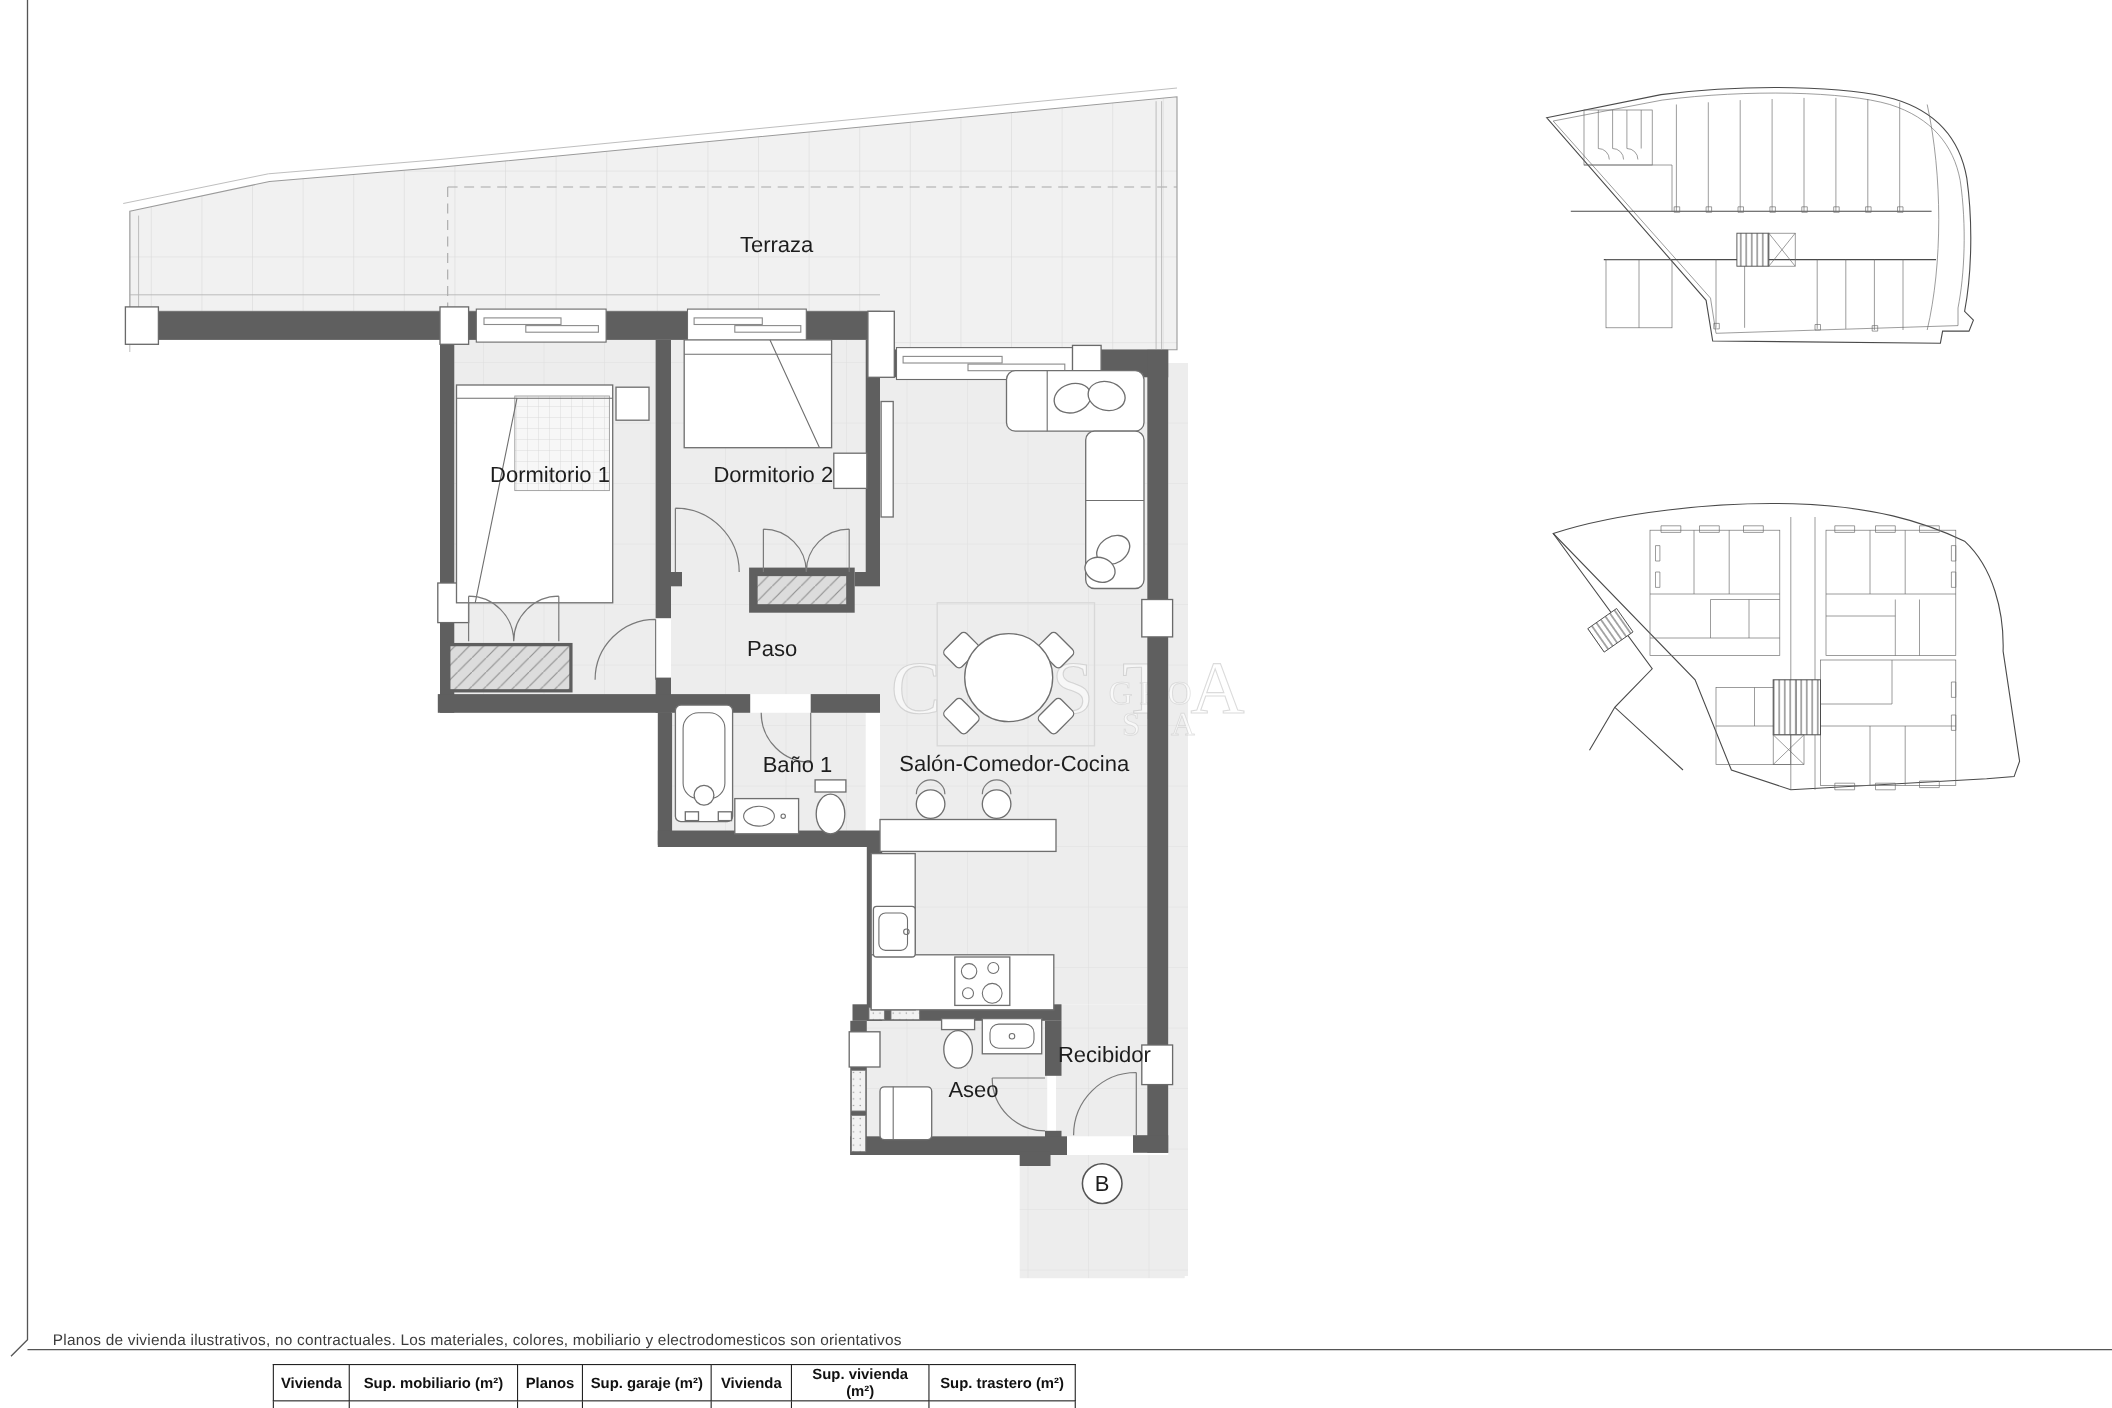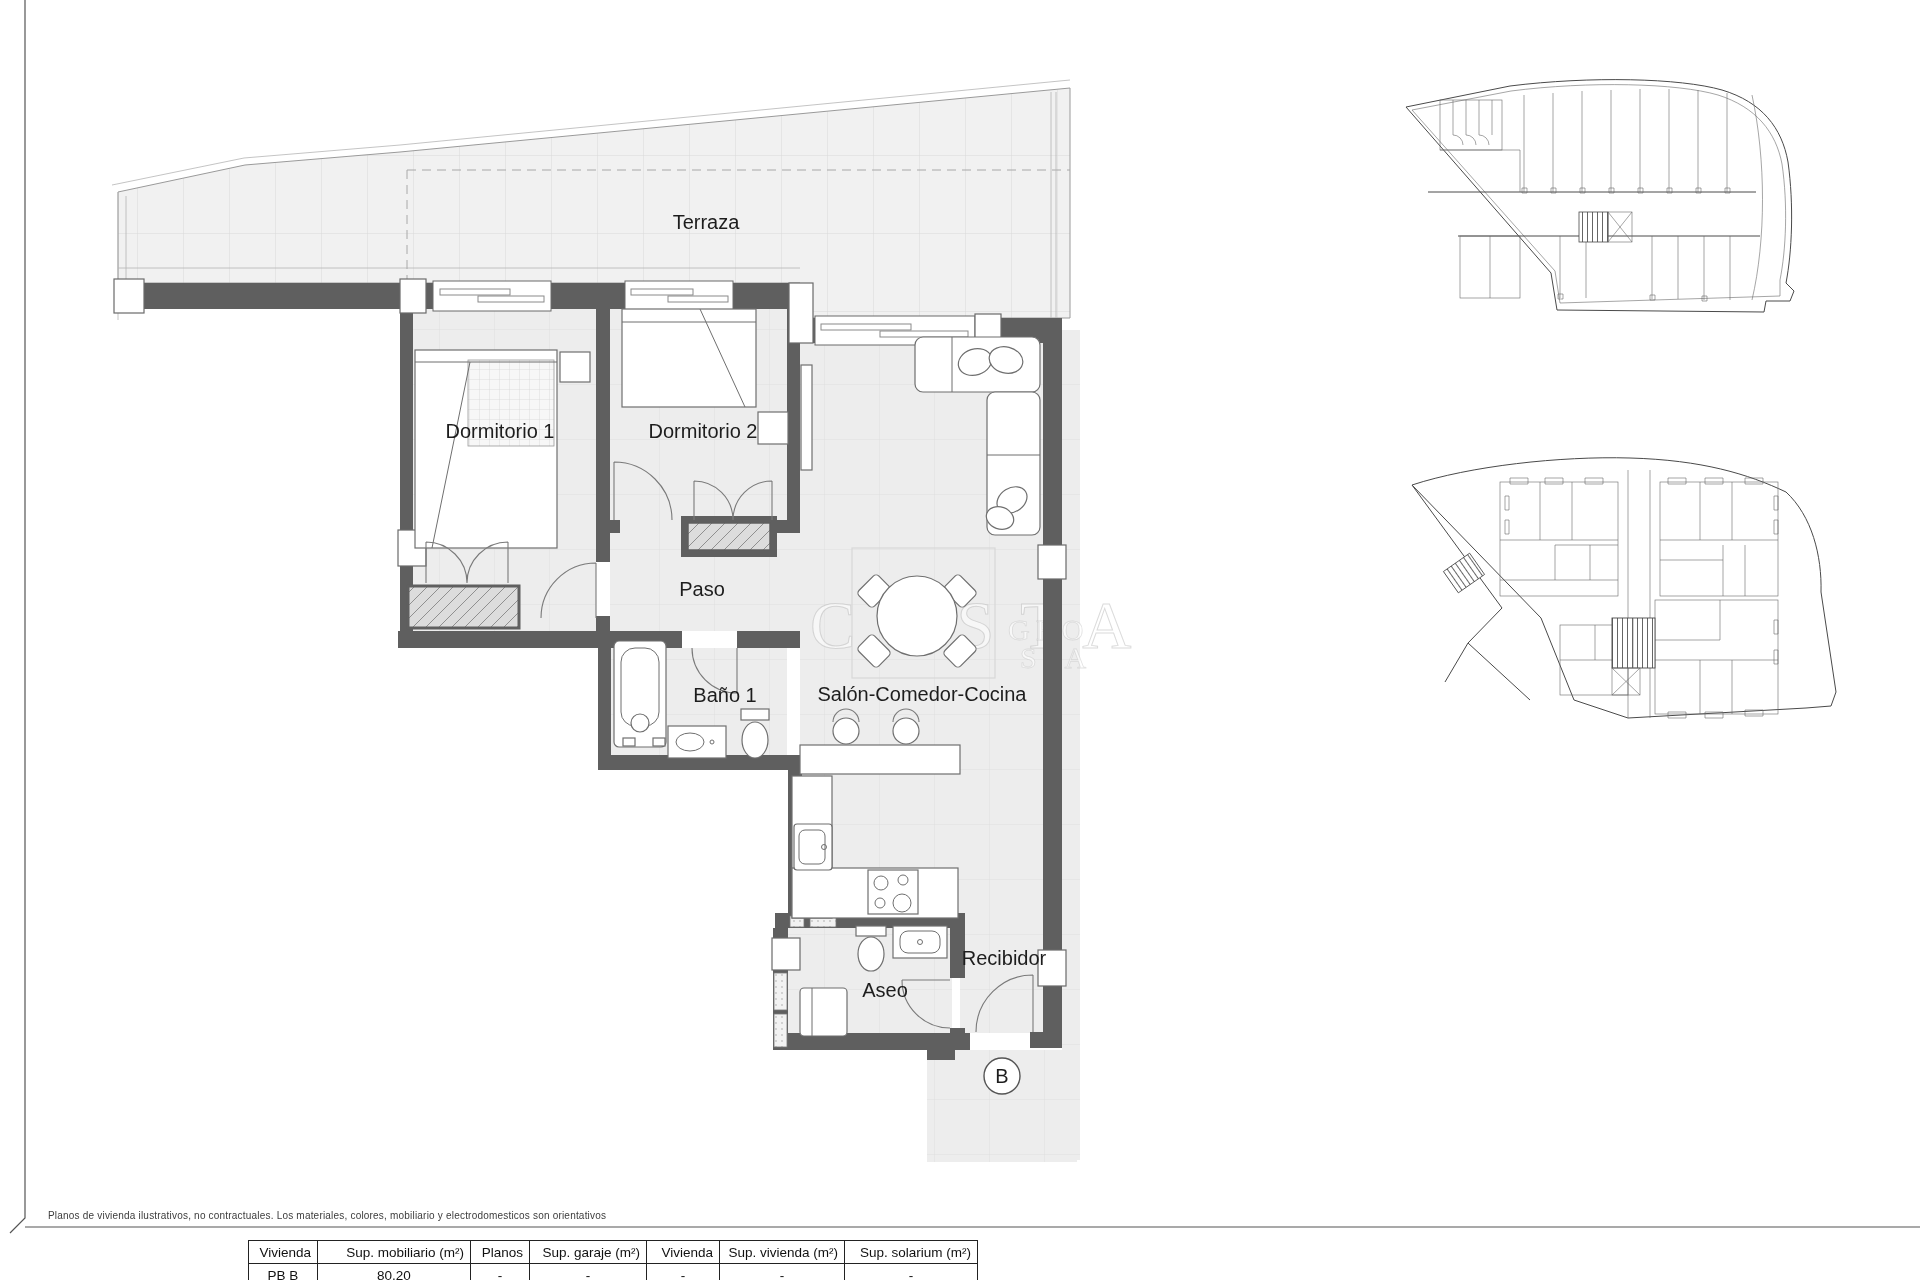--- a/index.html
+++ b/index.html
@@ -15,27 +15,27 @@
   .door{stroke:#7a7a7a;stroke-width:1.1;fill:none;}
   .thin{stroke:#b5b5b5;stroke-width:0.8;fill:none;}
   .dashed{stroke:#a8a8a8;stroke-width:1;fill:none;stroke-dasharray:9 6;}
   .rlabel{font:20px "Liberation Sans", sans-serif;fill:#1d1d1d;}
   .mini{stroke:#4a4a4a;stroke-width:1;fill:none;}
   .minithin{stroke:#6a6a6a;stroke-width:0.6;fill:none;}
   .wm-big{font:68px "Liberation Serif", serif;letter-spacing:26px;
           fill:rgba(255,255,255,0.55);stroke:rgba(175,175,175,0.45);stroke-width:1;}
   .wm-small{font:30px "Liberation Serif", serif;letter-spacing:6px;
           fill:rgba(255,255,255,0.6);stroke:rgba(185,185,185,0.4);stroke-width:0.8;}
-  #disclaimer{position:absolute;left:48px;top:1210px;font-size:10px;color:#3c3c3c;
+  #disclaimer{position:absolute;left:48px;top:1210px;font-size:14px;color:#3c3c3c;
               letter-spacing:0.2px;}
   #surface-table{position:absolute;left:248px;top:1240px;border-collapse:collapse;
                  font-size:13.5px;color:#111;}
   #surface-table th,#surface-table td{border:1.6px solid #222;text-align:center;
                  padding:1px 6px;height:20px;background:#fff;}
-  #surface-table th{font-weight:normal;text-align:right;}
+  #surface-table th{font-weight:bold;}
   .frame{stroke:#555;stroke-width:1.2;fill:none;}
 </style>
 </head>
 <body>
 
 <svg width="1920" height="1280" viewBox="0 0 1920 1280">
   <defs>
     <pattern id="tile" width="55" height="55" patternUnits="userSpaceOnUse">
       <rect width="55" height="55" fill="#ededed"></rect>
       <path d="M55,0 V55 M0,55 H55" stroke="#dfdfdf" stroke-width="1" fill="none"></path>
@@ -326,21 +326,21 @@
 
 <table id="surface-table">
   <thead>
     <tr>
       <th style="width:56px">Vivienda</th>
       <th style="width:140px">Sup. mobiliario (m²)</th>
       <th style="width:46px">Planos</th>
       <th style="width:104px">Sup. garaje (m²)</th>
       <th style="width:60px">Vivienda</th>
       <th style="width:112px">Sup. vivienda (m²)</th>
-      <th style="width:120px">Sup. solarium (m²)</th>
+      <th style="width:120px">Sup. trastero (m²)</th>
     </tr>
   </thead>
   <tbody>
     <tr>
       <td>PB B</td>
       <td>80.20</td>
       <td>-</td>
       <td>-</td>
       <td>-</td>
       <td>-</td>

